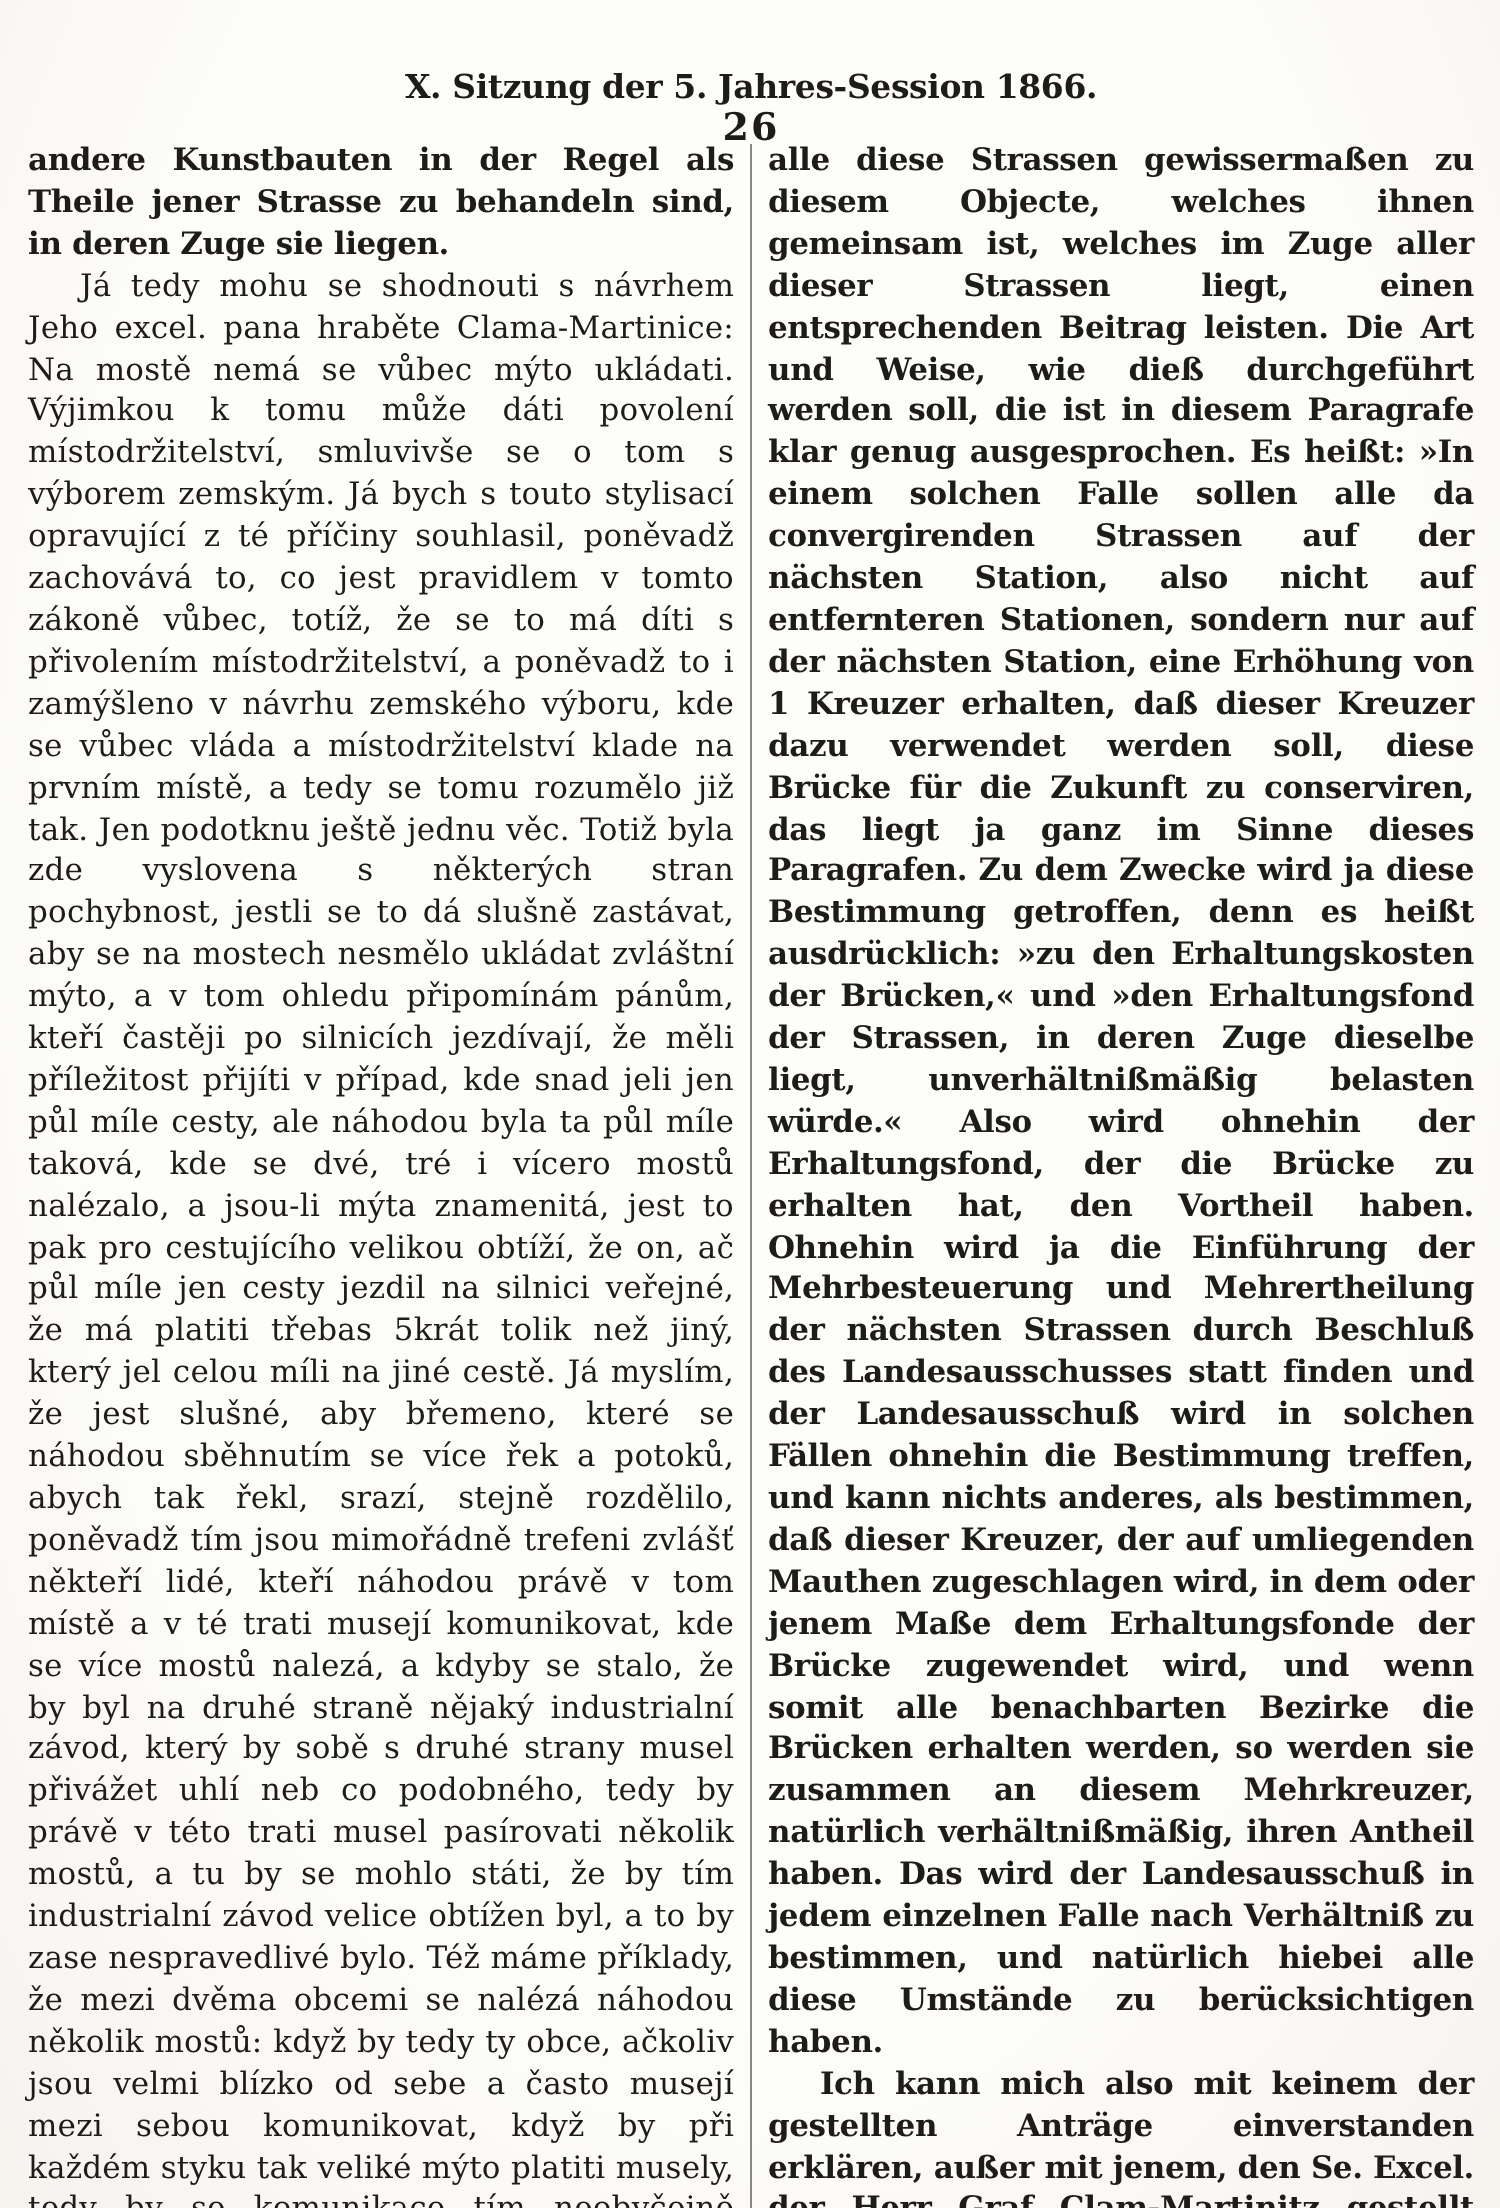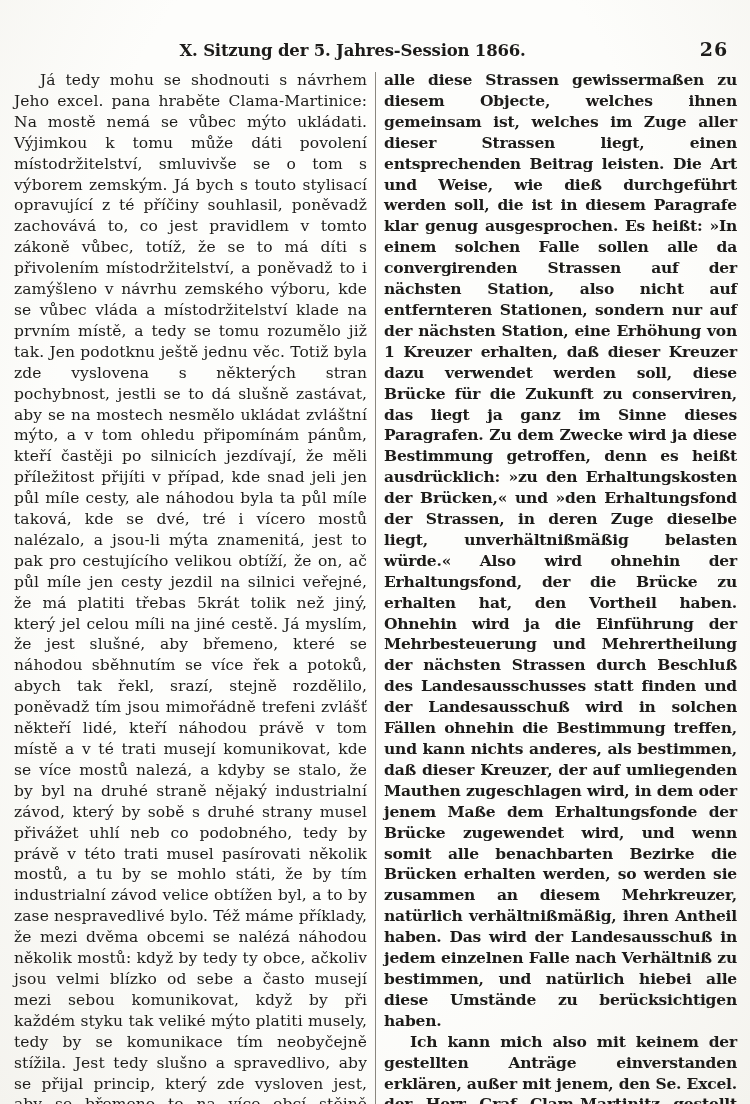--- a/index.html
+++ b/index.html
@@ -14,23 +14,24 @@
     height: 1104px;
     margin: 0 auto;
     background: radial-gradient(ellipse at 50% 40%, #fdfdfb 60%, #f4f3ee 100%);
     color: #1d1c1a;
     overflow: hidden;
     box-sizing: border-box;
     padding: 34px 13px 0 14px;
   }
   .header {
     display: flex;
-    align-items: flex-end;
+    align-items: center;
     height: 26px;
     margin-bottom: 10px;
+    flex-direction: column;
   }
   .header .side {
     flex: 1 1 0;
     text-align: center;
     font-size: 16.5px;
     font-weight: 700;
     white-space: nowrap;
   }
   .header .pgnum {
     width: 46px;
@@ -76,20 +77,21 @@
 <div class="page">
 
   <div class="header">
     <span class="side fraktur">X. Sitzung der 5. Jahres-Session 1866.</span>
     <span class="pgnum">26</span>
   </div>
 
   <div class="columns">
 
     <div class="col">
+      <p class="fraktur no-indent">andere Kunstbauten in der Regel als Theile jener Strasse zu behandeln sind, in deren Zuge sie liegen.</p>
       <p class="antiqua indent">Já tedy mohu se shodnouti s návrhem Jeho excel. pana hraběte Clama-Martinice: Na mostě nemá se vůbec mýto ukládati. Výjimkou k tomu může dáti povolení místodržitelství, smluvivše se o tom s výborem zemským. Já bych s touto stylisací opravující z té příčiny souhlasil, poněvadž zachovává to, co jest pravidlem v tomto zákoně vůbec, totíž, že se to má díti s přivolením místodržitelství, a poněvadž to i zamýšleno v návrhu zemského výboru, kde se vůbec vláda a místodržitelství klade na prvním místě, a tedy se tomu rozumělo již tak. Jen podotknu ještě jednu věc. Totiž byla zde vyslovena s některých stran pochybnost, jestli se to dá slušně zastávat, aby se na mostech nesmělo ukládat zvláštní mýto, a v tom ohledu připomínám pánům, kteří častěji po silnicích jezdívají, že měli příležitost přijíti v případ, kde snad jeli jen půl míle cesty, ale náhodou byla ta půl míle taková, kde se dvé, tré i vícero mostů nalézalo, a jsou-li mýta znamenitá, jest to pak pro cestujícího velikou obtíží, že on, ač půl míle jen cesty jezdil na silnici veřejné, že má platiti třebas 5krát tolik než jiný, který jel celou míli na jiné cestě. Já myslím, že jest slušné, aby břemeno, které se náhodou sběhnutím se více řek a potoků, abych tak řekl, srazí, stejně rozdělilo, poněvadž tím jsou mimořádně trefeni zvlášť někteří lidé, kteří náhodou právě v tom místě a v té trati musejí komunikovat, kde se více mostů nalezá, a kdyby se stalo, že by byl na druhé straně nějaký industrialní závod, který by sobě s druhé strany musel přivážet uhlí neb co podobného, tedy by právě v této trati musel pasírovati několik mostů, a tu by se mohlo státi, že by tím industrialní závod velice obtížen byl, a to by zase nespravedlivé bylo. Též máme příklady, že mezi dvěma obcemi se nalézá náhodou několik mostů: když by tedy ty obce, ačkoliv jsou velmi blízko od sebe a často musejí mezi sebou komunikovat, když by při každém styku tak veliké mýto platiti musely, tedy by se komunikace tím neobyčejně stížila. Jest tedy slušno a spravedlivo, aby se přijal princip, který zde vysloven jest, aby se břemeno to na více obcí stějně rozdělilo.</p>
 
     </div>
 
     <div class="divider"></div>
 
     <div class="col">
       <p class="fraktur no-indent">alle diese Strassen gewissermaßen zu diesem Objecte, welches ihnen gemeinsam ist, welches im Zuge aller dieser Strassen liegt, einen entsprechenden Beitrag leisten. Die Art und Weise, wie dieß durchgeführt werden soll, die ist in diesem Paragrafe klar genug ausgesprochen. Es heißt: »In einem solchen Falle sollen alle da convergirenden Strassen auf der nächsten Station, also nicht auf entfernteren Stationen, sondern nur auf der nächsten Station, eine Erhöhung von 1 Kreuzer erhalten, daß dieser Kreuzer dazu verwendet werden soll, diese Brücke für die Zukunft zu conserviren, das liegt ja ganz im Sinne dieses Paragrafen. Zu dem Zwecke wird ja diese Bestimmung getroffen, denn es heißt ausdrücklich: »zu den Erhaltungskosten der Brücken,« und »den Erhaltungsfond der Strassen, in deren Zuge dieselbe liegt, unverhältnißmäßig belasten würde.« Also wird ohnehin der Erhaltungsfond, der die Brücke zu erhalten hat, den Vortheil haben. Ohnehin wird ja die Einführung der Mehrbesteuerung und Mehrertheilung der nächsten Strassen durch Beschluß des Landesausschusses statt finden und der Landesausschuß wird in solchen Fällen ohnehin die Bestimmung treffen, und kann nichts anderes, als bestimmen, daß dieser Kreuzer, der auf umliegenden Mauthen zugeschlagen wird, in dem oder jenem Maße dem Erhaltungsfonde der Brücke zugewendet wird, und wenn somit alle benachbarten Bezirke die Brücken erhalten werden, so werden sie zusammen an diesem Mehrkreuzer, natürlich verhältnißmäßig, ihren Antheil haben. Das wird der Landesausschuß in jedem einzelnen Falle nach Verhältniß zu bestimmen, und natürlich hiebei alle diese Umstände zu berücksichtigen haben.</p>
       <p class="fraktur indent">Ich kann mich also mit keinem der gestellten Anträge einverstanden erklären, außer mit jenem, den Se. Excel. der Herr Graf Clam-Martinitz gestellt hat, weil er principiell in dem Paragrafe nichts ändert, sondern nur eine etwas klarere, kürzere Fassung in stilistischer Beziehung bezweckt.</p>
 

